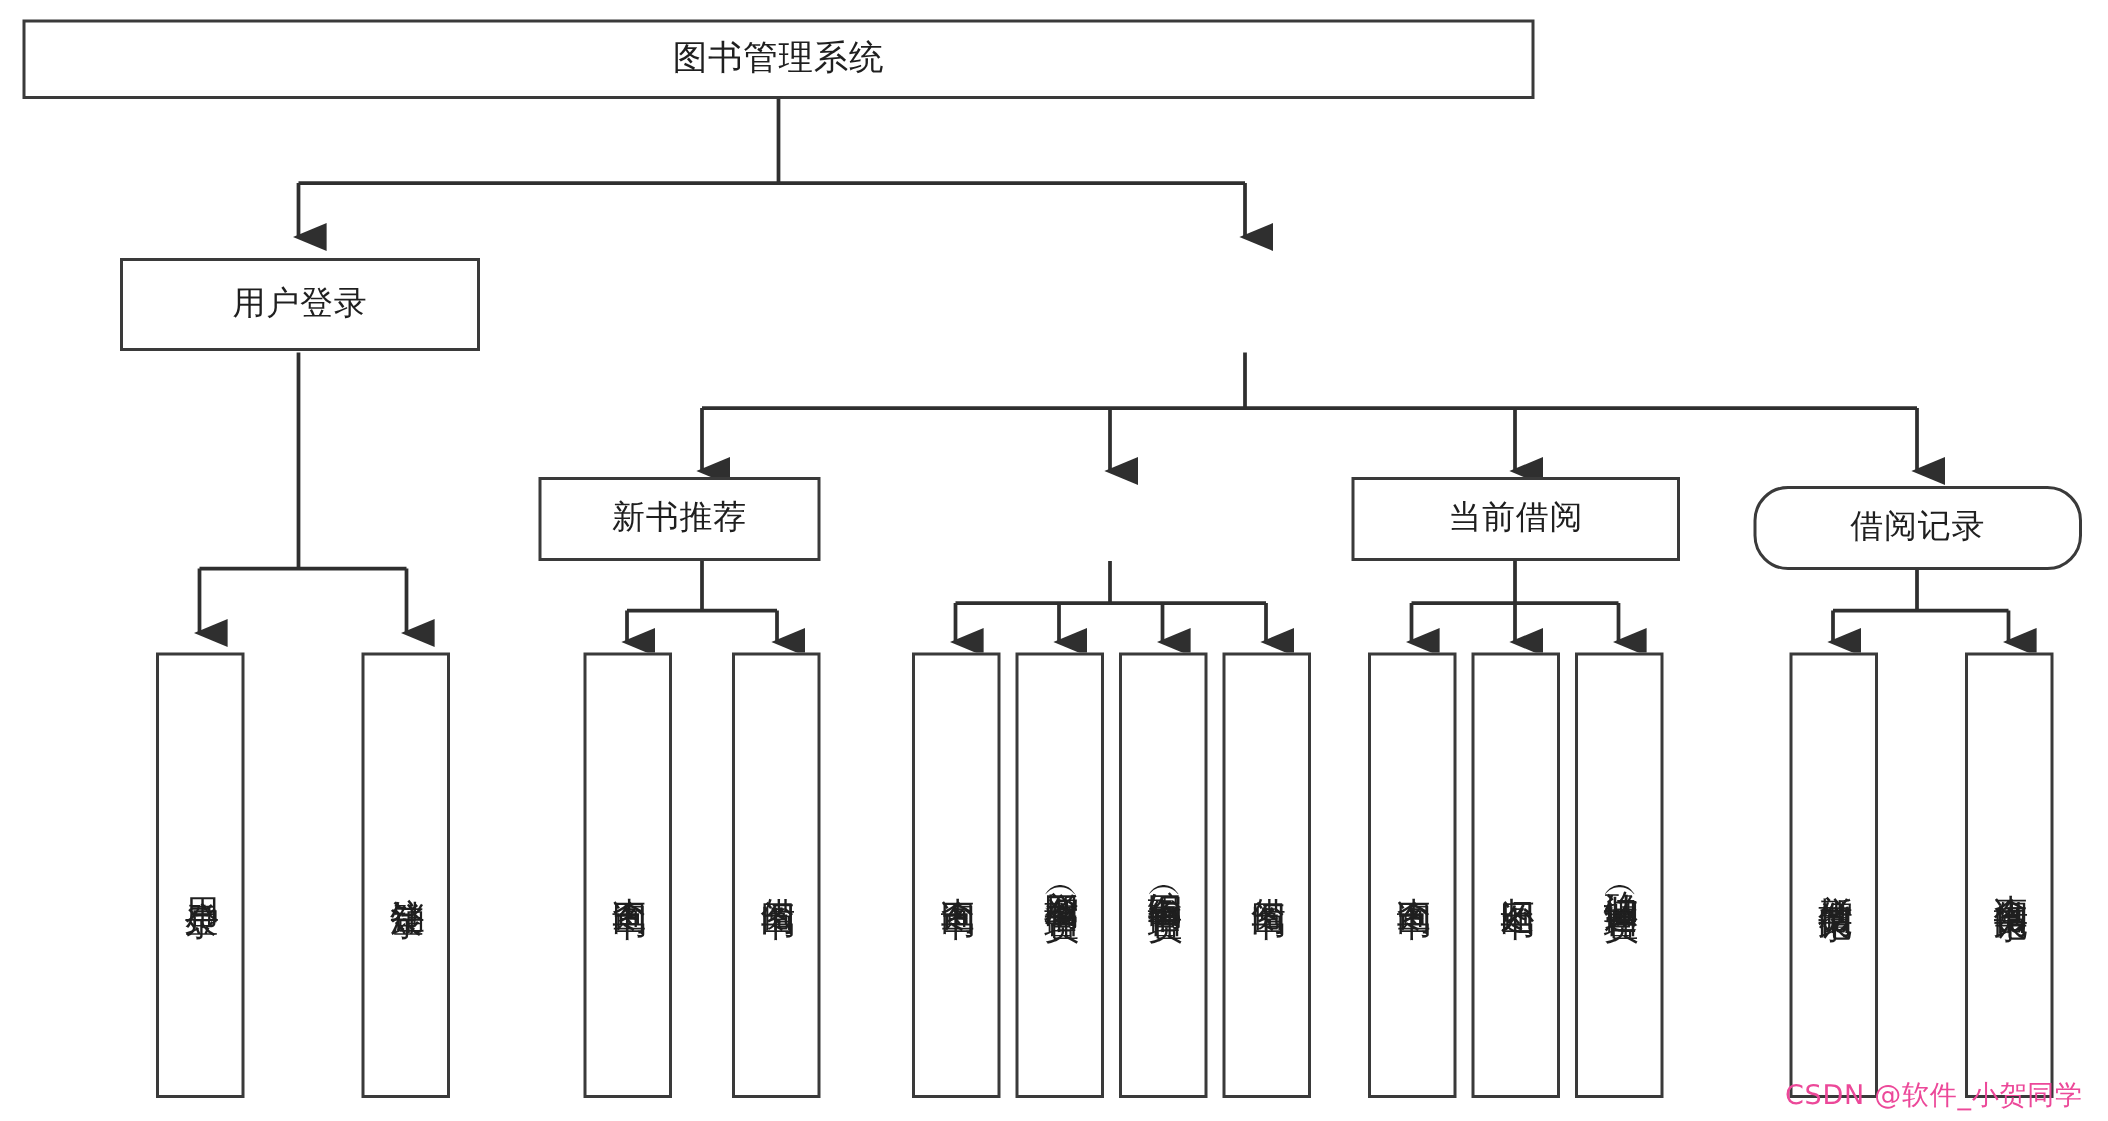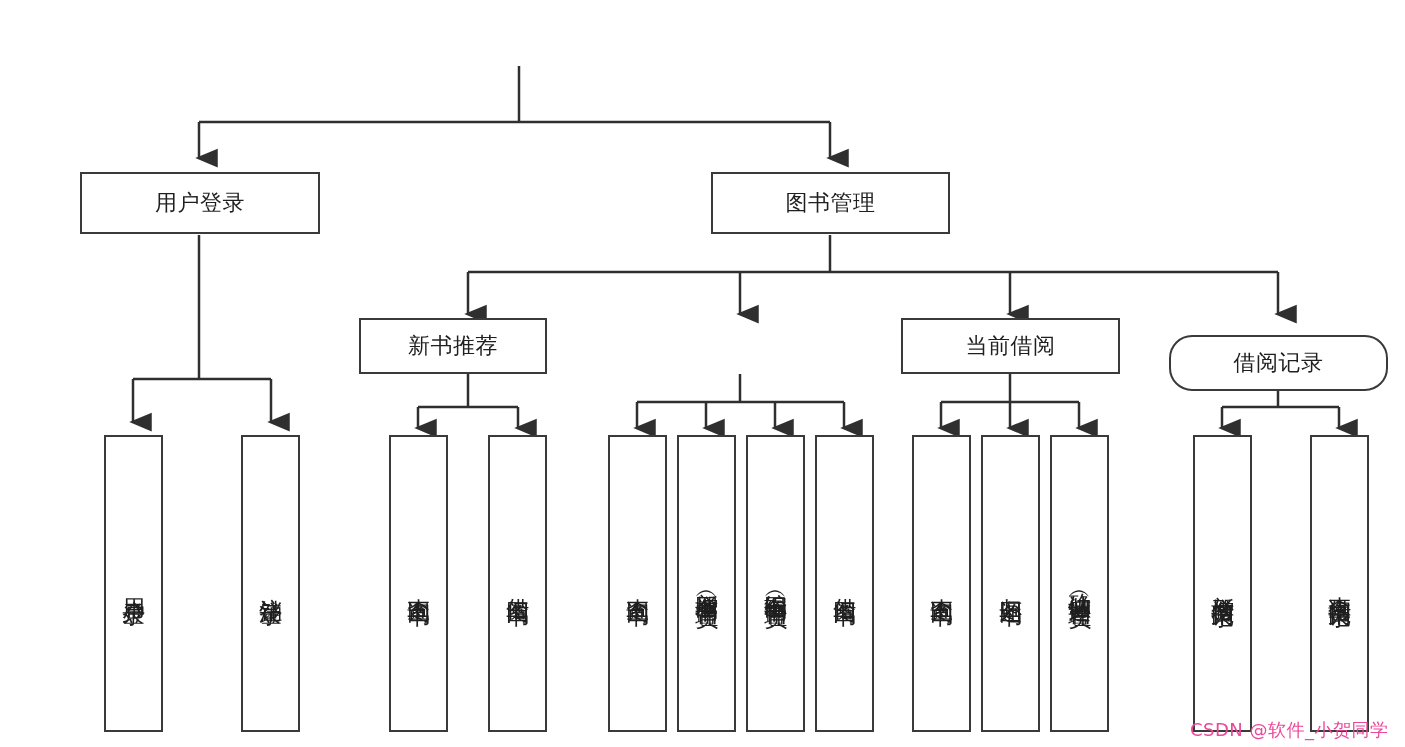--- a/index.html
+++ b/index.html
@@ -126,39 +126,39 @@
       <path d="M 1010 402 L 1010 428" marker-end="url(#arrow)"></path>
       <path d="M 1079 402 L 1079 428" marker-end="url(#arrow)"></path>
 
       <path d="M 1278 374 L 1278 407"></path>
       <path d="M 1222 407 L 1339 407"></path>
       <path d="M 1222 407 L 1222 428" marker-end="url(#arrow)"></path>
       <path d="M 1339 407 L 1339 428" marker-end="url(#arrow)"></path>
     </g>
   </svg>
 
+  <div class="node horiz root" style="left:15px; top:13px; width:1008px; height:53px;">
+    <span class="label">图书管理系统</span>
+  </div>
 
   <div class="node horiz" style="left:80px; top:172px; width:240px; height:62px;">
     <span class="label">用户登录</span>
   </div>
 
-  <div class="node horiz" style="left:711px; top:172px; width:239px; height:62px;">
-    <span class="label">图书管理</span>
-  </div>
 
   <div class="node horiz" style="left:359px; top:318px; width:188px; height:56px;">
     <span class="label">新书推荐</span>
   </div>
 
 
   <div class="node horiz" style="left:901px; top:318px; width:219px; height:56px;">
     <span class="label">当前借阅</span>
   </div>
 
-  <div class="node horiz" style="left:1169px; top:335px; width:219px; height:56px;border-radius:23px;">
+  <div class="node horiz" style="left:1169px; top:324px; width:219px; height:56px;border-radius:23px;">
     <span class="label">借阅记录</span>
   </div>
 
   <div class="node vert" style="left:104px; top:435px; width:59px; height:297px;">
     <span class="label">用户登录</span>
   </div>
 
   <div class="node vert" style="left:241px; top:435px; width:59px; height:297px;">
     <span class="label">注销登录</span>
   </div>

